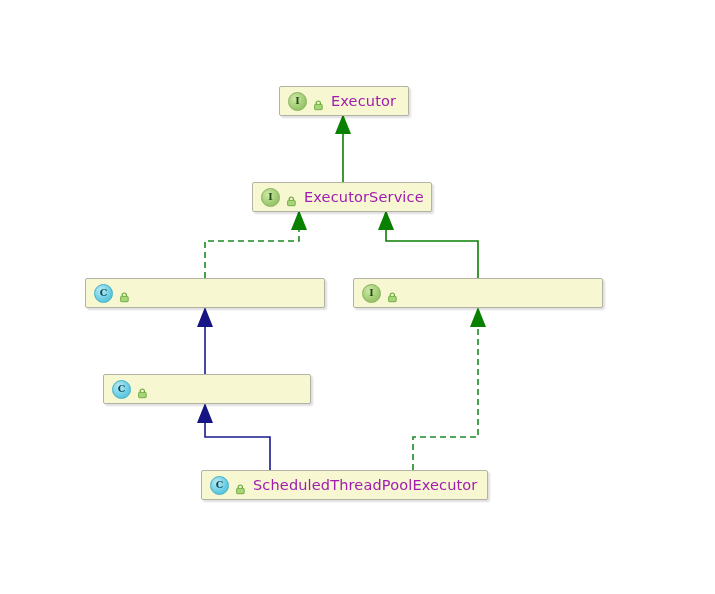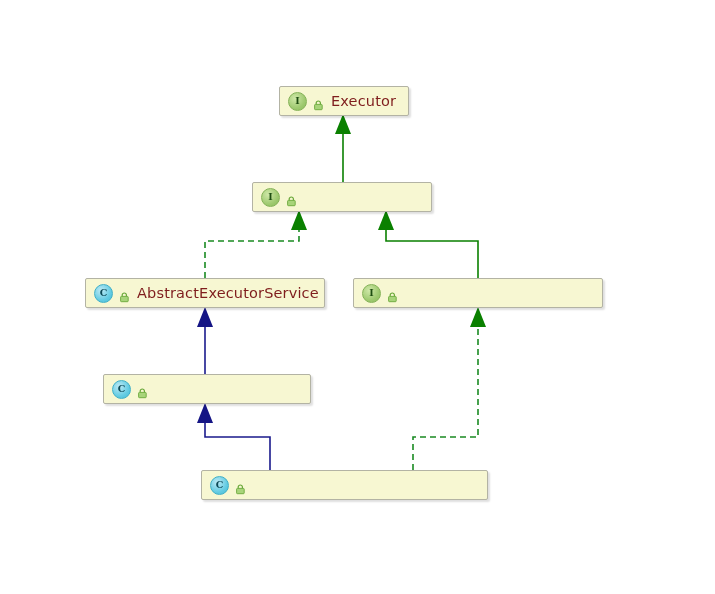--- a/index.html
+++ b/index.html
@@ -30,21 +30,21 @@
     background: #f7f7d2;
     border: 1px solid #b3b3a4;
     border-radius: 2px;
     box-shadow: 2px 2px 2px rgba(0,0,0,0.13);
     padding: 0 12px 0 8px;
     height: 30px;
     white-space: nowrap;
   }
   .node-label {
     font-size: 14.5px;
-    color: #7f1d1d;
+    color: #a21caf;
     letter-spacing: 0.15px;
     line-height: 1;
     margin-left: 7px;
   }
   
   .type-icon {
     position: relative;
     flex: 0 0 auto;
     width: 17px; height: 17px;
     border-radius: 50%;
@@ -131,31 +131,31 @@
   </div>
 
   <div class="node" style="left:252px; top:182px; width:180px;">
     <span class="type-icon iface">I</span>
     <span class="lock-icon">
       <svg viewBox="0 0 11 11" width="11" height="11">
         <path d="M3.2 4.4 V3.1 a2.1 2.1 0 0 1 4.2 0 V4.4" fill="none" stroke="#6aa83a" stroke-width="1.2"></path>
         <rect x="1.6" y="4.4" width="7.6" height="5.3" rx="0.8" fill="#a8d47a" stroke="#6aa83a" stroke-width="0.9"></rect>
       </svg>
     </span>
+    <span class="node-label">ExecutorService</span>
   </div>
 
   <div class="node" style="left:85px; top:278px; width:240px;">
     <span class="type-icon cls">C</span>
     <span class="lock-icon">
       <svg viewBox="0 0 11 11" width="11" height="11">
         <path d="M3.2 4.4 V3.1 a2.1 2.1 0 0 1 4.2 0 V4.4" fill="none" stroke="#6aa83a" stroke-width="1.2"></path>
         <rect x="1.6" y="4.4" width="7.6" height="5.3" rx="0.8" fill="#a8d47a" stroke="#6aa83a" stroke-width="0.9"></rect>
       </svg>
     </span>
-    <span class="node-label">AbstractExecutorService</span>
   </div>
 
   <div class="node" style="left:353px; top:278px; width:250px;">
     <span class="type-icon iface">I</span>
     <span class="lock-icon">
       <svg viewBox="0 0 11 11" width="11" height="11">
         <path d="M3.2 4.4 V3.1 a2.1 2.1 0 0 1 4.2 0 V4.4" fill="none" stroke="#6aa83a" stroke-width="1.2"></path>
         <rect x="1.6" y="4.4" width="7.6" height="5.3" rx="0.8" fill="#a8d47a" stroke="#6aa83a" stroke-width="0.9"></rect>
       </svg>
     </span>
@@ -172,15 +172,16 @@
   </div>
 
   <div class="node" style="left:201px; top:470px; width:287px;">
     <span class="type-icon cls">C</span>
     <span class="lock-icon">
       <svg viewBox="0 0 11 11" width="11" height="11">
         <path d="M3.2 4.4 V3.1 a2.1 2.1 0 0 1 4.2 0 V4.4" fill="none" stroke="#6aa83a" stroke-width="1.2"></path>
         <rect x="1.6" y="4.4" width="7.6" height="5.3" rx="0.8" fill="#a8d47a" stroke="#6aa83a" stroke-width="0.9"></rect>
       </svg>
     </span>
+    <span class="node-label">ScheduledThreadPoolExecutor</span>
   </div>
 
 </div>
 
 </body></html>

